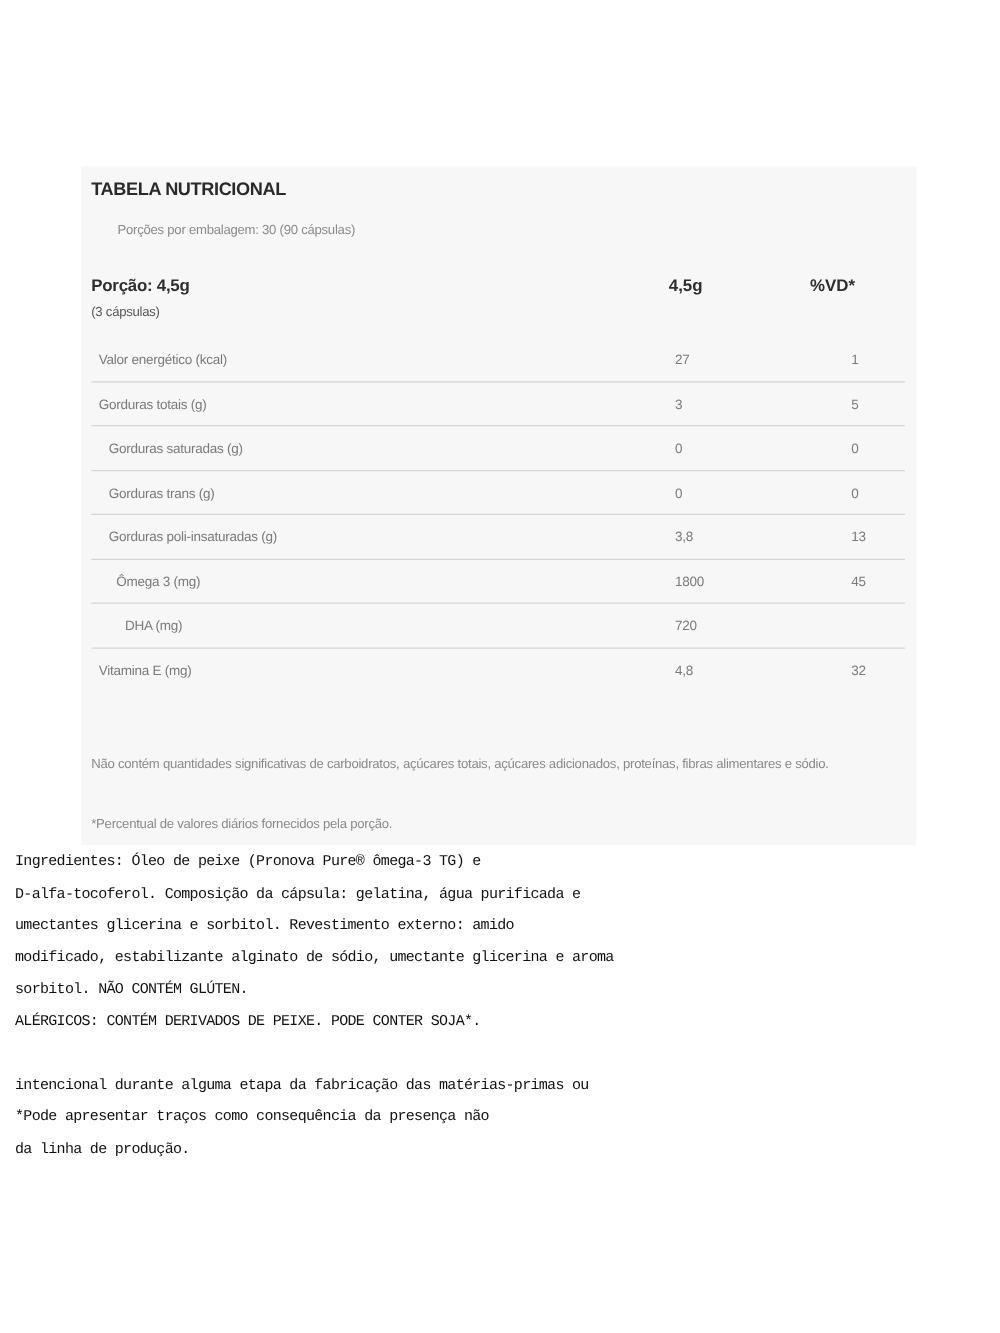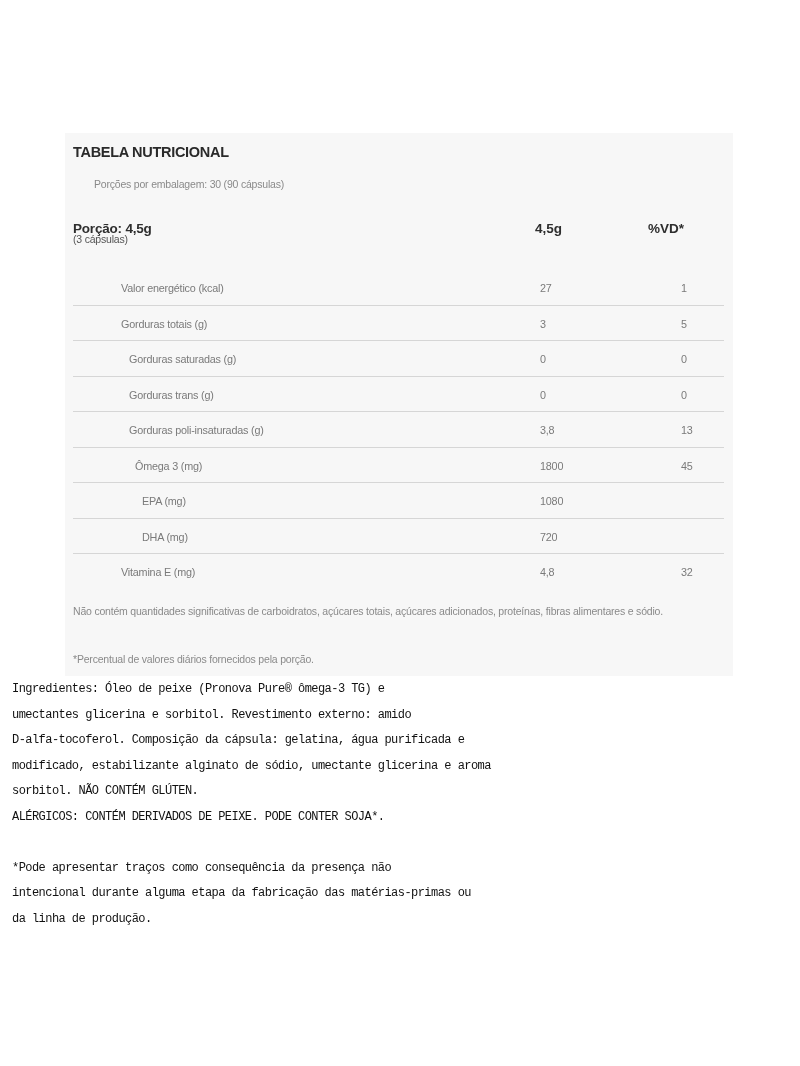--- a/index.html
+++ b/index.html
@@ -13,35 +13,35 @@
     font-family: "Liberation Sans", sans-serif; font-weight: bold; font-size: 14.5px;
     color: #2a2a2a; letter-spacing: -0.3px;
   }
   .servings {
     position: absolute; left: 8px; top: 45px; font-size: 10.5px; color: #8a8a8a; letter-spacing: -0.2px; margin-left: 21px;
   }
   .portion-label {
     position: absolute; left: 8px; top: 88px; font-size: 13.5px; font-weight: bold; color: #2e2e2e; letter-spacing: -0.2px;
   }
   .portion-sub {
-    position: absolute; left: 8px; top: 100px; font-size: 10.5px; color: #555; letter-spacing: -0.2px;
+    position: absolute; left: 8px; top: 111px; font-size: 10.5px; color: #555; letter-spacing: -0.2px;
   }
   .col-head-amount {
     position: absolute; left: 470px; top: 88px; font-size: 13.5px; font-weight: bold; color: #2e2e2e;
   }
   .col-head-vd {
     position: absolute; left: 583px; top: 88px; font-size: 13.5px; font-weight: bold; color: #2e2e2e;
   }
   .rows { position: absolute; left: 8px; top: 137px; width: 651px; }
   .row {
     position: relative; height: 35.5px; border-bottom: 1.5px solid #d6d6d6; box-sizing: border-box;
     font-size: 10.8px; color: #7a7a7a; letter-spacing: -0.2px;
   }
   .row.last { border-bottom: none; }
-  .row .lbl { position: absolute; top: 12px; margin-left: 42px; }
+  .row .lbl { position: absolute; top: 12px; }
   .row .amt { position: absolute; left: 467px; top: 12px; }
   .row .vd { position: absolute; left: 608px; top: 12px; }
   .ind0 .lbl { left: 6px; }
   .ind1 .lbl { left: 14px; }
   .ind2 .lbl { left: 20px; }
   .ind3 .lbl { left: 27px; }
   .footnote1 {
     position: absolute; left: 8px; top: 470px; width: 650px; font-size: 10.5px; color: #8a8a8a; line-height: 16px; letter-spacing: -0.2px;
   }
   .footnote2 {
@@ -91,44 +91,39 @@
       <span class="lbl">Gorduras poli-insaturadas (g)</span>
       <span class="amt">3,8</span>
       <span class="vd">13</span>
     </div>
     <div class="row ind2">
       <span class="lbl">Ômega 3 (mg)</span>
       <span class="amt">1800</span>
       <span class="vd">45</span>
     </div>
     <div class="row ind3">
-      <span class="lbl">EPA (mg)</span>
-      <span class="amt">1080</span>
-      <span class="vd"></span>
-    </div>
-    <div class="row ind3">
       <span class="lbl">DHA (mg)</span>
       <span class="amt">720</span>
       <span class="vd"></span>
     </div>
     <div class="row ind0 last">
       <span class="lbl">Vitamina E (mg)</span>
       <span class="amt">4,8</span>
       <span class="vd">32</span>
     </div>
   </div>
 
   <div class="footnote1">Não contém quantidades significativas de carboidratos, açúcares totais, açúcares adicionados, proteínas, fibras alimentares e sódio.</div>
   <div class="footnote2">*Percentual de valores diários fornecidos pela porção.</div>
 </div>
 
 <div class="ingredients">
   <p>Ingredientes: Óleo de peixe (Pronova Pure® ômega-3 TG) e</p>
+  <p>D-alfa-tocoferol. Composição da cápsula: gelatina, água purificada e</p>
   <p>umectantes glicerina e sorbitol. Revestimento externo: amido</p>
-  <p>D-alfa-tocoferol. Composição da cápsula: gelatina, água purificada e</p>
   <p>modificado, estabilizante alginato de sódio, umectante glicerina e aroma</p>
   <p>sorbitol. NÃO CONTÉM GLÚTEN.</p>
   <p>ALÉRGICOS: CONTÉM DERIVADOS DE PEIXE. PODE CONTER SOJA*.</p>
   <div class="gap"></div>
+  <p>intencional durante alguma etapa da fabricação das matérias-primas ou</p>
   <p>*Pode apresentar traços como consequência da presença não</p>
-  <p>intencional durante alguma etapa da fabricação das matérias-primas ou</p>
   <p>da linha de produção.</p>
 </div>
 
 </body></html>

